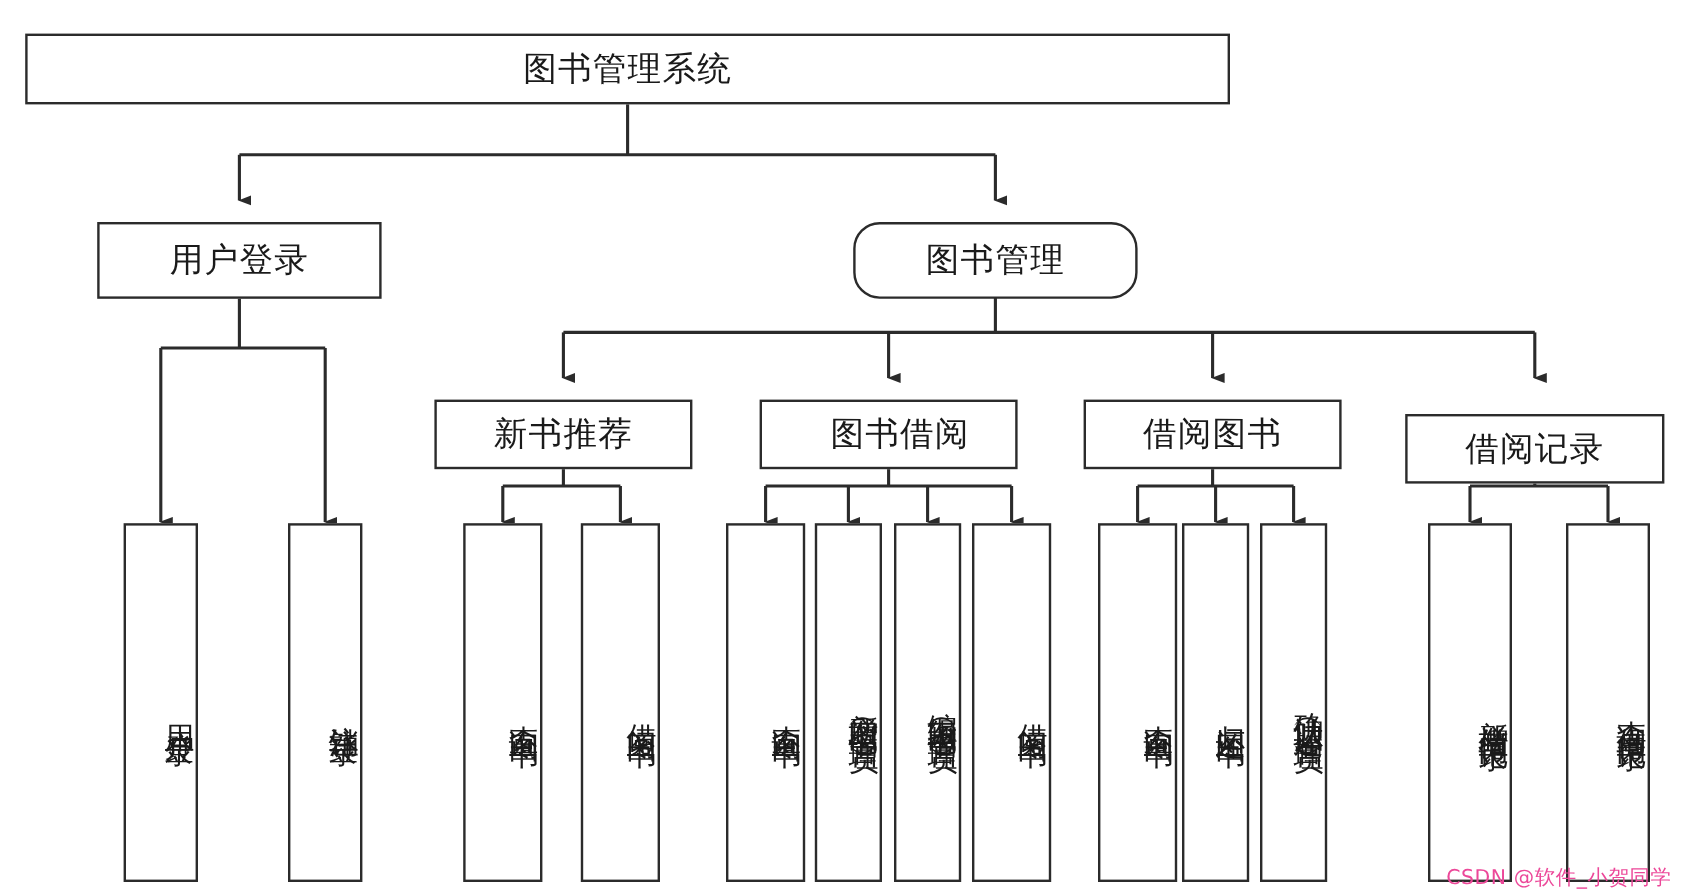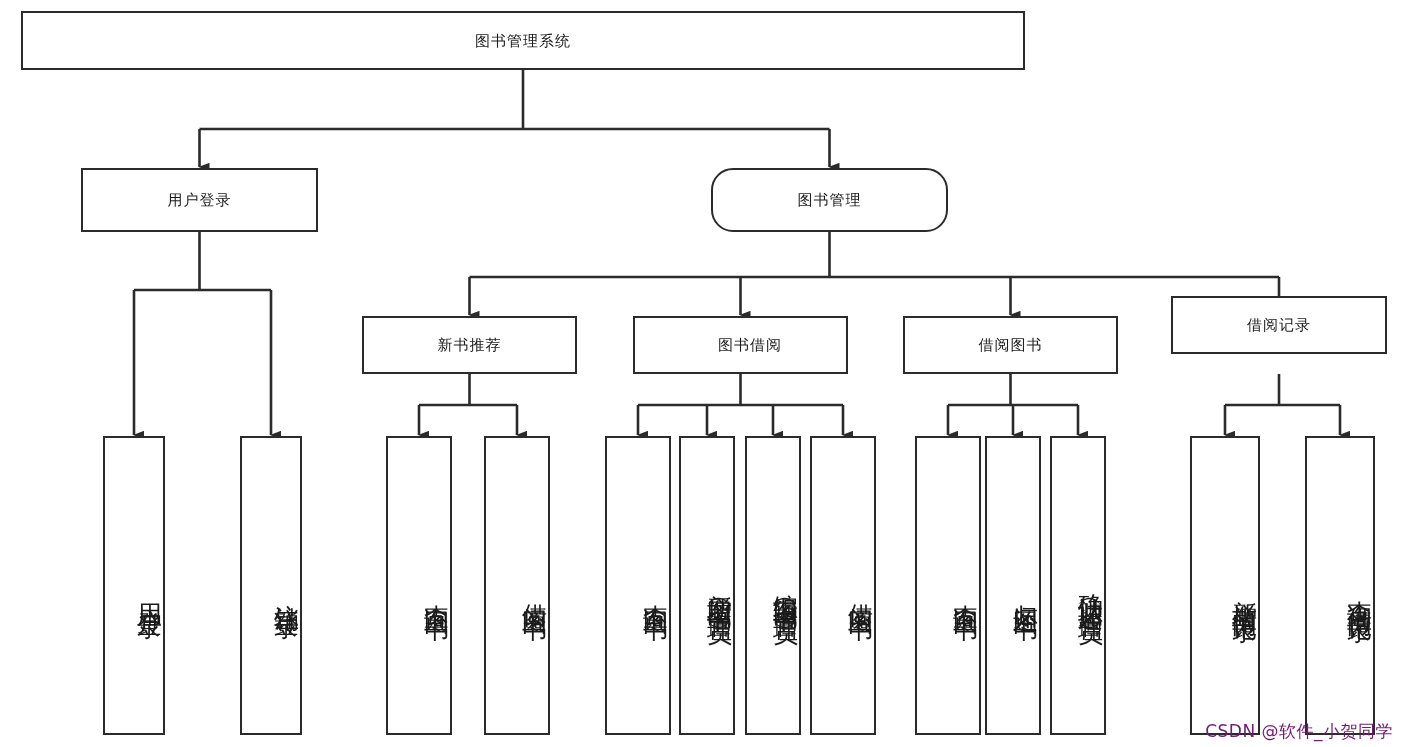--- a/index.html
+++ b/index.html
@@ -30,23 +30,24 @@
     box-sizing: border-box;
     border: 2px solid #2b2b2b;
     background: #ffffff;
     display: flex;
     align-items: center;
     justify-content: center;
     color: #1a1a1a;
     z-index: 2;
   }
   .node.horiz {
-    font-size: 15px;
+    font-size: 28px;
     letter-spacing: 1px;
     line-height: 1.2;
+    margin-top: 17px;
   }
   .node.vert {
     writing-mode: vertical-rl;
     text-orientation: upright;
     font-size: 25px;
     line-height: 1.15;
     letter-spacing: 4px;
     padding-top: 12px;
     align-items: flex-start;
     justify-content: center;
@@ -54,21 +55,21 @@
   .node.vert .vtext {
     writing-mode: vertical-rl;
     text-orientation: upright;
     white-space: nowrap;
   }
   #watermark {
     position: absolute;
     right: 12px;
     bottom: 4px;
     font-size: 17px;
-    color: #701a75;
+    color: #ec4899;
     letter-spacing: 0.5px;
     z-index: 3;
     white-space: nowrap;
   }
 </style>
 </head>
 <body>
 
 <div id="canvas">
 
@@ -127,21 +128,21 @@
       </div>
       <div class="node horiz" style="left: 362px; top: 316px; width: 215px; height: 58px;">
         <span class="htext">新书推荐</span>
       </div>
       <div class="node horiz" style="left: 633px; top: 316px; width: 215px; height: 58px; padding-left: 19px;">
         <span class="htext">图书借阅</span>
       </div>
       <div class="node horiz" style="left: 903px; top: 316px; width: 215px; height: 58px;">
         <span class="htext">借阅图书</span>
       </div>
-      <div class="node horiz" style="left: 1171px; top: 296px; width: 216px; height: 58px;">
+      <div class="node horiz" style="left: 1171px; top: 328px; width: 216px; height: 58px;">
         <span class="htext">借阅记录</span>
       </div>
       <div class="node vert" style="left: 103px; top: 436px; width: 62px; height: 299px;">
         <span class="vtext">用户登录</span>
       </div>
       <div class="node vert" style="left: 240px; top: 436px; width: 62px; height: 299px;">
         <span class="vtext">注销登录</span>
       </div>
       <div class="node vert" style="left: 386px; top: 436px; width: 66px; height: 299px;">
         <span class="vtext">查询图书</span>

